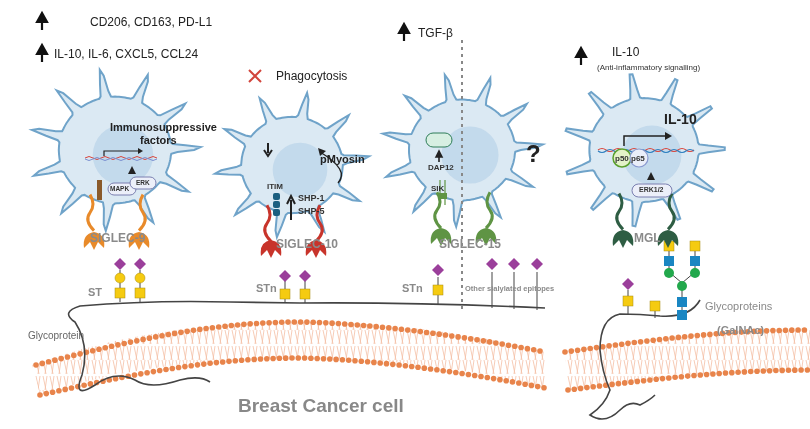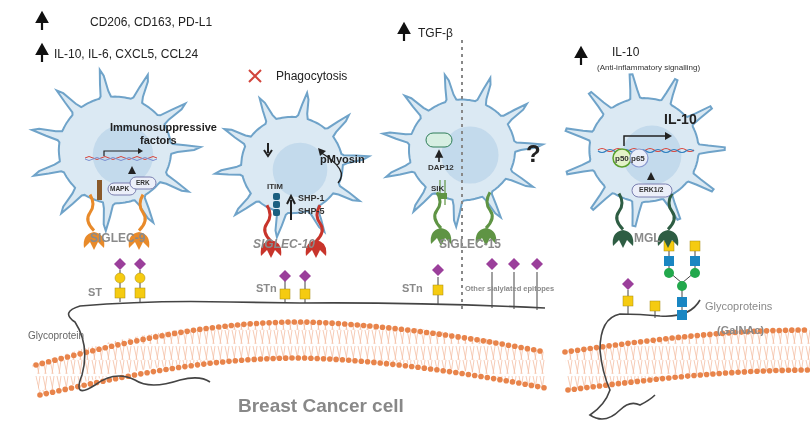--- a/index.html
+++ b/index.html
@@ -423,21 +423,21 @@
 <span class="lbl sm" style="left:110px;top:185px;font-size:6.5px;">MAPK</span>
 <span class="lbl sm" style="left:136px;top:179px;font-size:6.5px;">ERK</span>
 <span class="lbl gray" style="left:90px;top:231px;font-size:12px;">SIGLEC-9</span>
 <span class="lbl gray" style="left:88px;top:286px;font-size:11px;">ST</span>
 
 <span class="lbl hdr" style="left:276px;top:69px;">Phagocytosis</span>
 <span class="lbl cellbold" style="left:280px;top:153px;font-size:11px;">pMyosin</span>
 <span class="lbl sm" style="left:267px;top:182px;">ITIM</span>
 <span class="lbl sm" style="left:298px;top:193px;font-size:9px;">SHP-1</span>
 <span class="lbl sm" style="left:298px;top:206px;font-size:9px;">SHP-5</span>
-<span class="lbl gray" style="left:253px;top:237px;font-size:12px;font-style:italic;">SIGLEC-10</span>
+<span class="lbl gray" style="left:276px;top:237px;font-size:12px;">SIGLEC-10</span>
 <span class="lbl gray" style="left:256px;top:282px;font-size:11px;">STn</span>
 
 <span class="lbl hdr" style="left:418px;top:26px;">TGF-β</span>
 <span class="lbl sm" style="left:431px;top:136px;margin-top:48px;">SIK</span>
 <span class="lbl sm" style="left:428px;top:163px;">DAP12</span>
 <span class="lbl cellbold" style="left:486px;top:140px;font-size:24px;">?</span>
 <span class="lbl gray" style="left:439px;top:237px;font-size:12px;">SIGLEC-15</span>
 <span class="lbl gray" style="left:402px;top:282px;font-size:11px;">STn</span>
 <span class="lbl gray" style="left:465px;top:284px;font-size:7.5px;width:90px;overflow:hidden;">Other sialylated epitopes</span>
 

